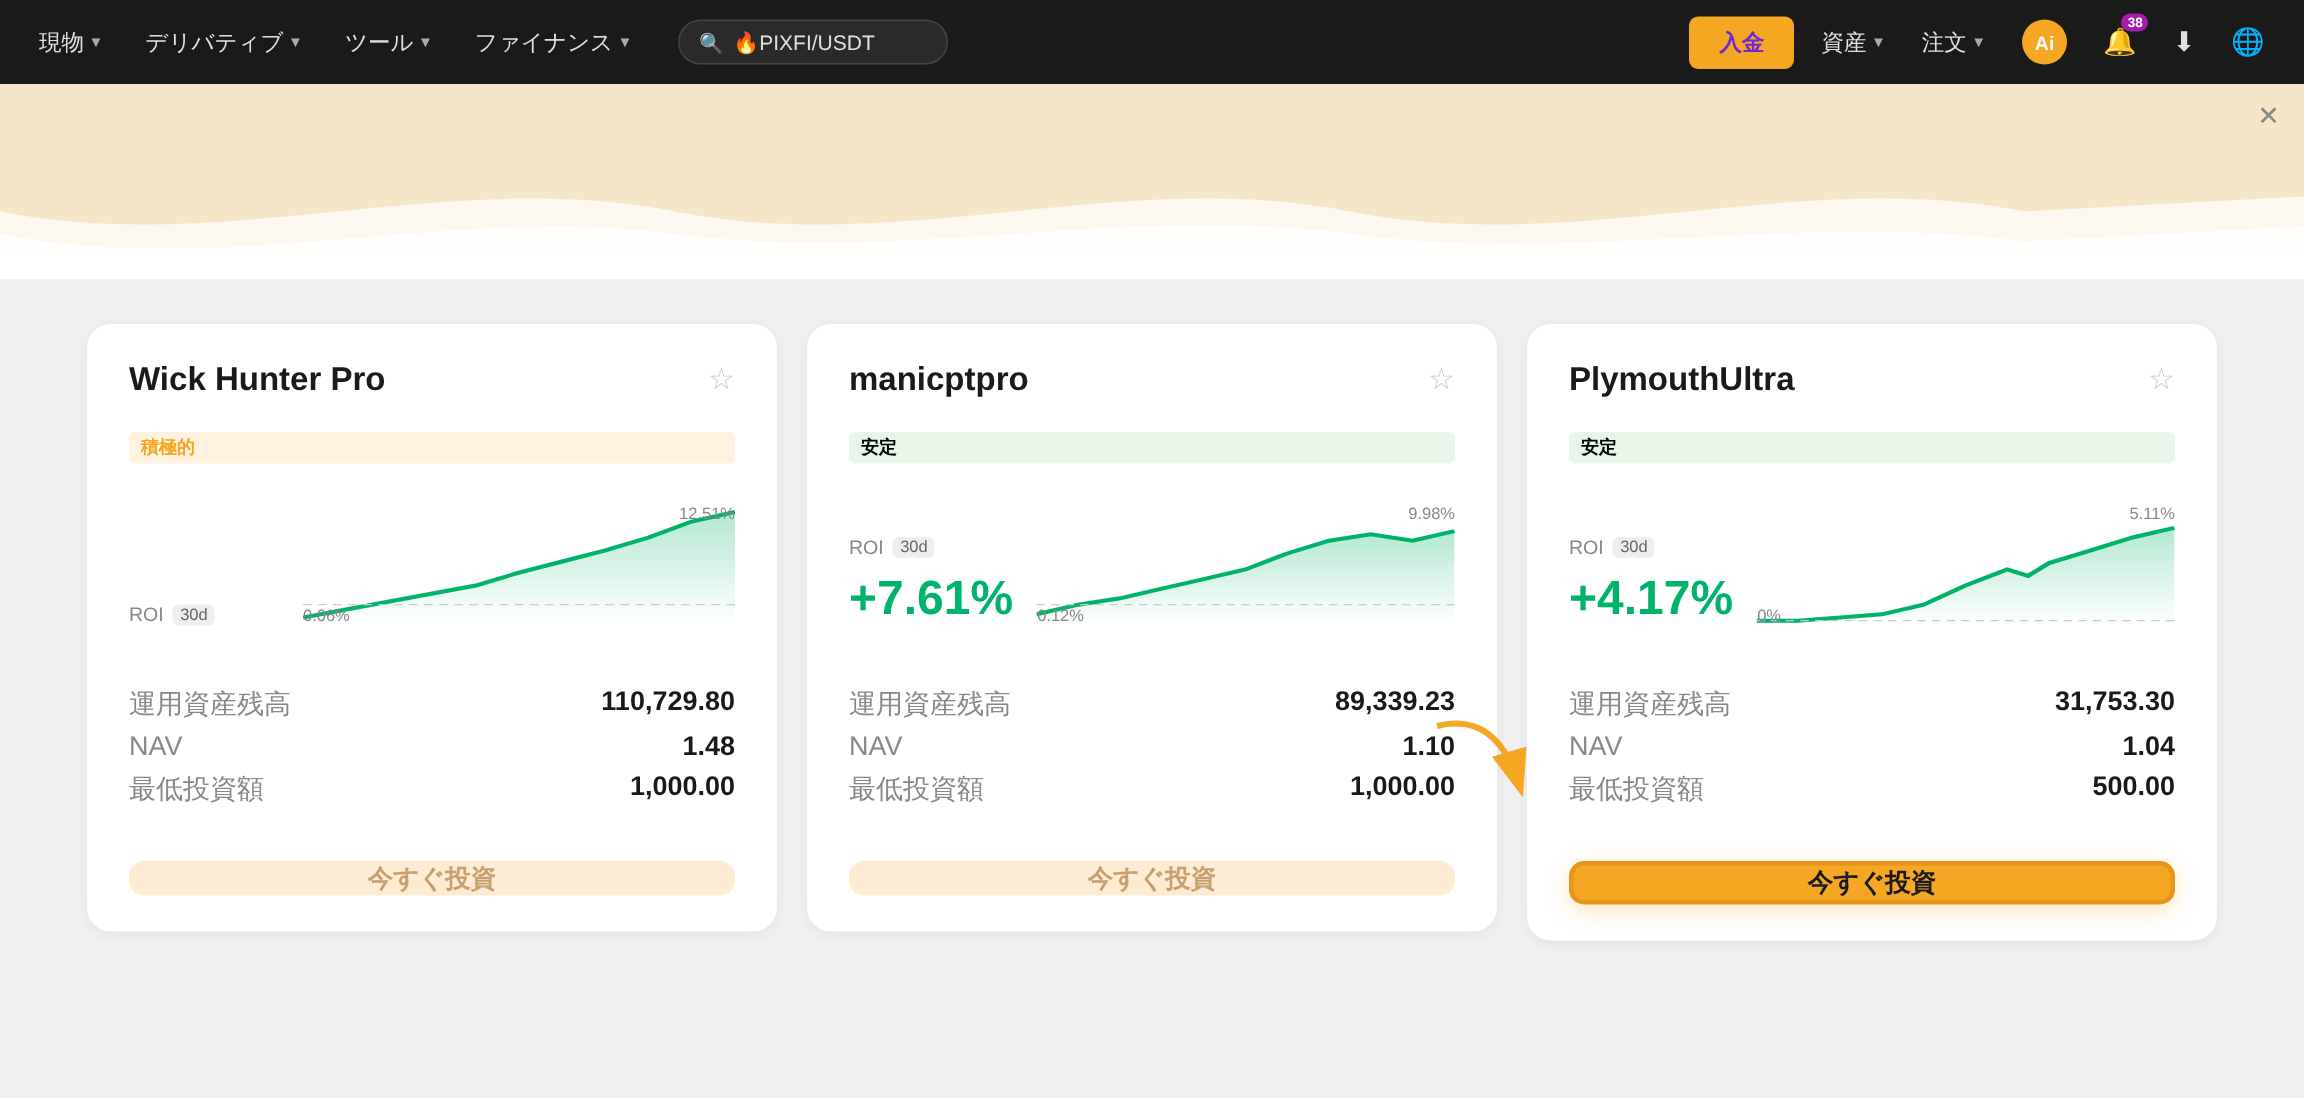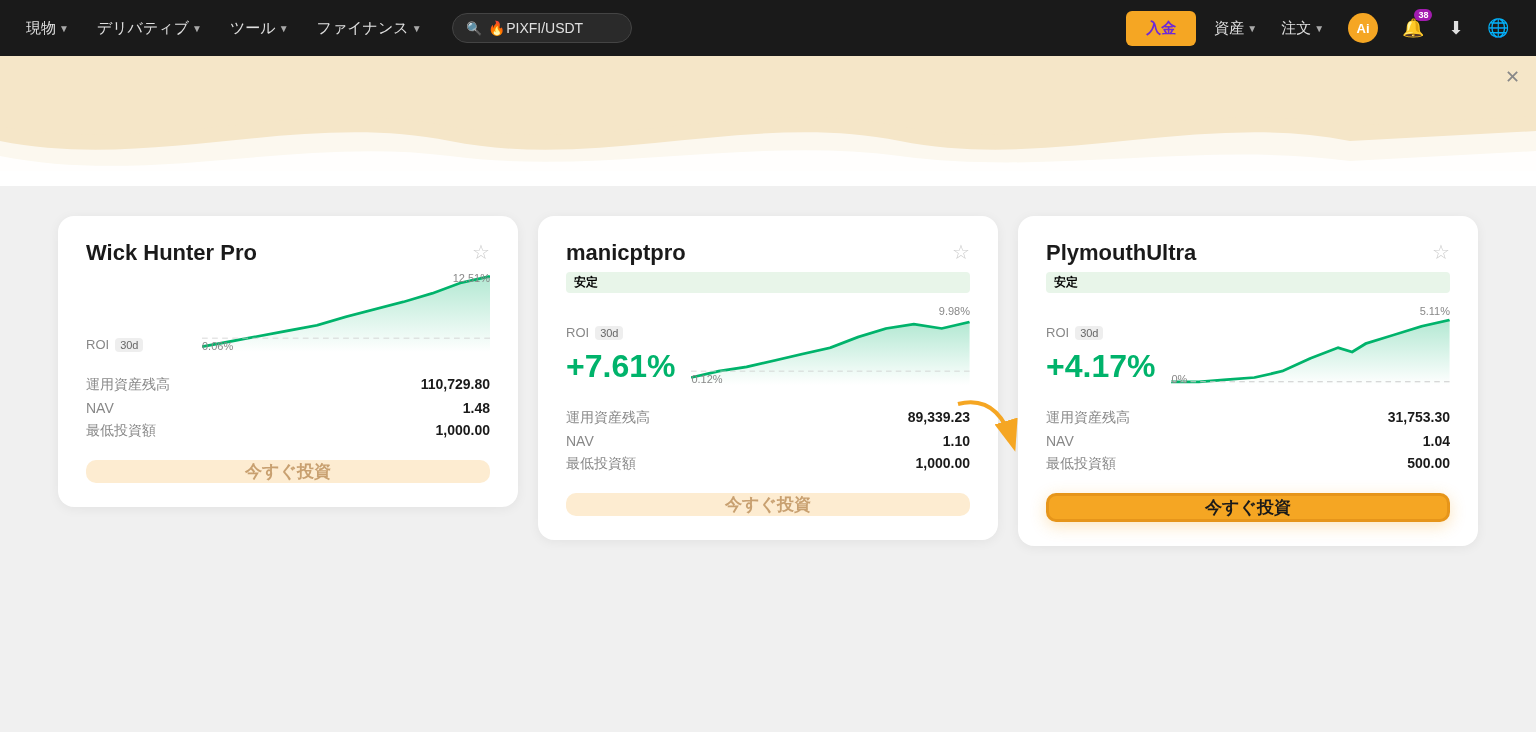--- a/index.html
+++ b/index.html
@@ -129,21 +129,21 @@
 
     .card {
       background: #fff;
       border-radius: 16px;
       padding: 24px 28px 24px 28px;
       width: 460px;
       min-width: 380px;
       box-shadow: 0 2px 12px rgba(0,0,0,0.06);
       display: flex;
       flex-direction: column;
-      gap: 0;
+      gap: 16px;
       position: relative;
     }
 
     .card-header {
       display: flex;
       align-items: flex-start;
       justify-content: space-between;
       margin-bottom: 6px;
     }
     .card-title {
@@ -234,21 +234,21 @@
     .stats-grid {
       display: flex;
       flex-direction: column;
       gap: 6px;
       margin-top: 16px;
       margin-bottom: 20px;
     }
     .stat-row {
       display: flex;
       justify-content: space-between;
-      font-size: 14px;
+      font-size: 18px;
     }
     .stat-label { color: #888; }
     .stat-value { color: #1a1a1a; font-weight: 600; }
 
     
     .invest-btn {
       width: 100%;
       padding: 0;
       border-radius: 10px;
       font-size: 17px;
@@ -351,20 +351,21 @@
 </div>
 
 <div class="cards-wrapper">
 
   <div class="card-wrapper">
     <div class="card">
       <div class="card-header">
         <span class="card-title">Wick Hunter Pro</span>
         <span class="star-icon">☆</span>
       </div>
+      <span class="tag tag-aggressive">積極的</span>
 
       <div class="chart-area">
         <div class="roi-label-block">
           <div class="roi-label-row">
             <span class="roi-text">ROI</span>
             <span class="roi-period">30d</span>
           </div>
         </div>
         <div class="mini-chart">
           <span class="chart-top-label">12.51%</span>

